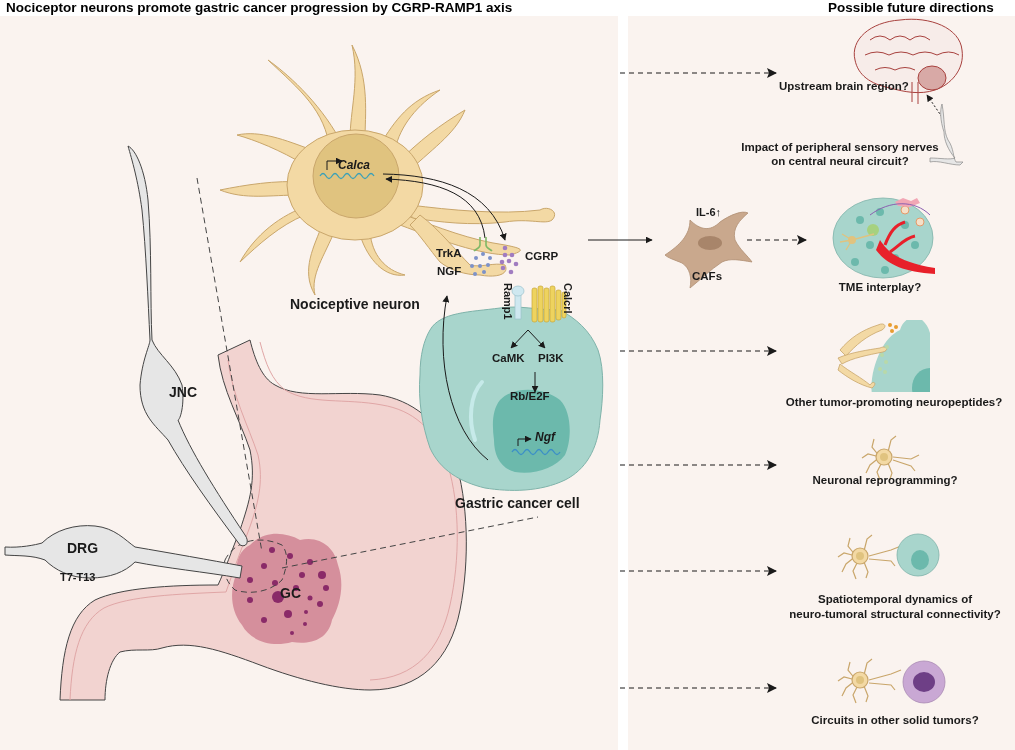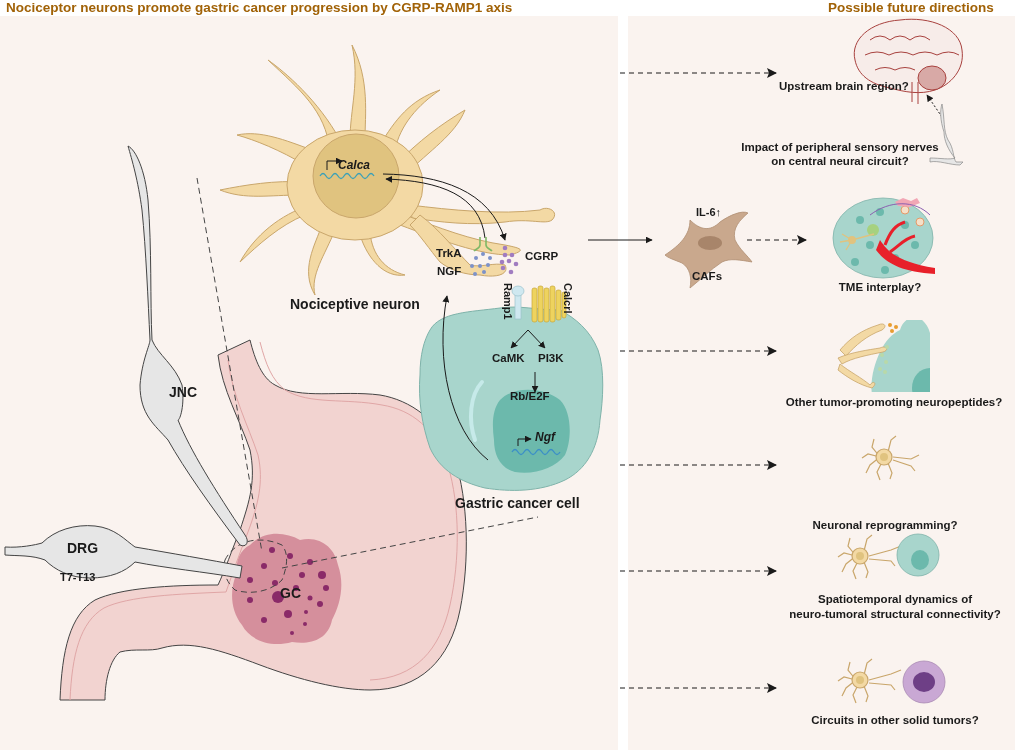--- a/index.html
+++ b/index.html
@@ -1,18 +1,18 @@
 <!DOCTYPE html>
 <html><head>
 <meta charset="utf-8">
 <style>
   html, body { margin: 0; padding: 0; background: #ffffff; }
   body { width: 1015px; height: 750px; position: relative; overflow: hidden;
          font-family: "Liberation Sans", sans-serif; }
-  .title { position: absolute; top: 0; font-weight: bold; font-size: 13.5px; color: #a16207; white-space: nowrap; }
+  .title { position: absolute; top: 0; font-weight: bold; font-size: 13.5px; color: #000000; white-space: nowrap; }
   #title-left { left: 6px; }
   #title-right { left: 828px; }
   .panel { position: absolute; top: 16px; bottom: 0; background: #faf3ef; }
   #panel-left { left: 0; width: 618px; }
   #panel-right { left: 628px; right: 0; }
   svg#art { position: absolute; left: 0; top: 0; width: 1015px; height: 750px; }
   .lbl { position: absolute; font-weight: bold; color: #1a1a1a; white-space: nowrap; font-size: 11.5px; }
   .ctr { text-align: center; transform: translateX(-50%); }
   .big { font-size: 14px; }
   .it { font-style: italic; }
@@ -281,18 +281,18 @@
 </div>
 <div class="lbl" style="left:692px;top:270px;">CAFs</div>
 
 <div class="lbl" style="left:738px;top:80px;margin-left:41px;">Upstream brain region?</div>
 <div class="lbl ctr" style="left:840px;top:140px;text-align:center;line-height:14px;">
   <div>Impact of peripheral sensory nerves</div>
   <div>on central neural circuit?</div>
 </div>
 <div class="lbl ctr" style="left:880px;top:281px;">TME interplay?</div>
 <div class="lbl ctr" style="left:894px;top:396px;">Other tumor-promoting neuropeptides?</div>
-<div class="lbl ctr" style="left:885px;top:519px;">Neuronal reprogramming?</div>
+<div class="lbl ctr" style="left:885px;top:474px;">Neuronal reprogramming?</div>
 <div class="lbl ctr" style="left:895px;top:592px;text-align:center;line-height:15px;">
   <div>Spatiotemporal dynamics of</div>
   <div>neuro-tumoral structural connectivity?</div>
 </div>
 <div class="lbl ctr" style="left:895px;top:714px;">Circuits in other solid tumors?</div>
 
 </body></html>

